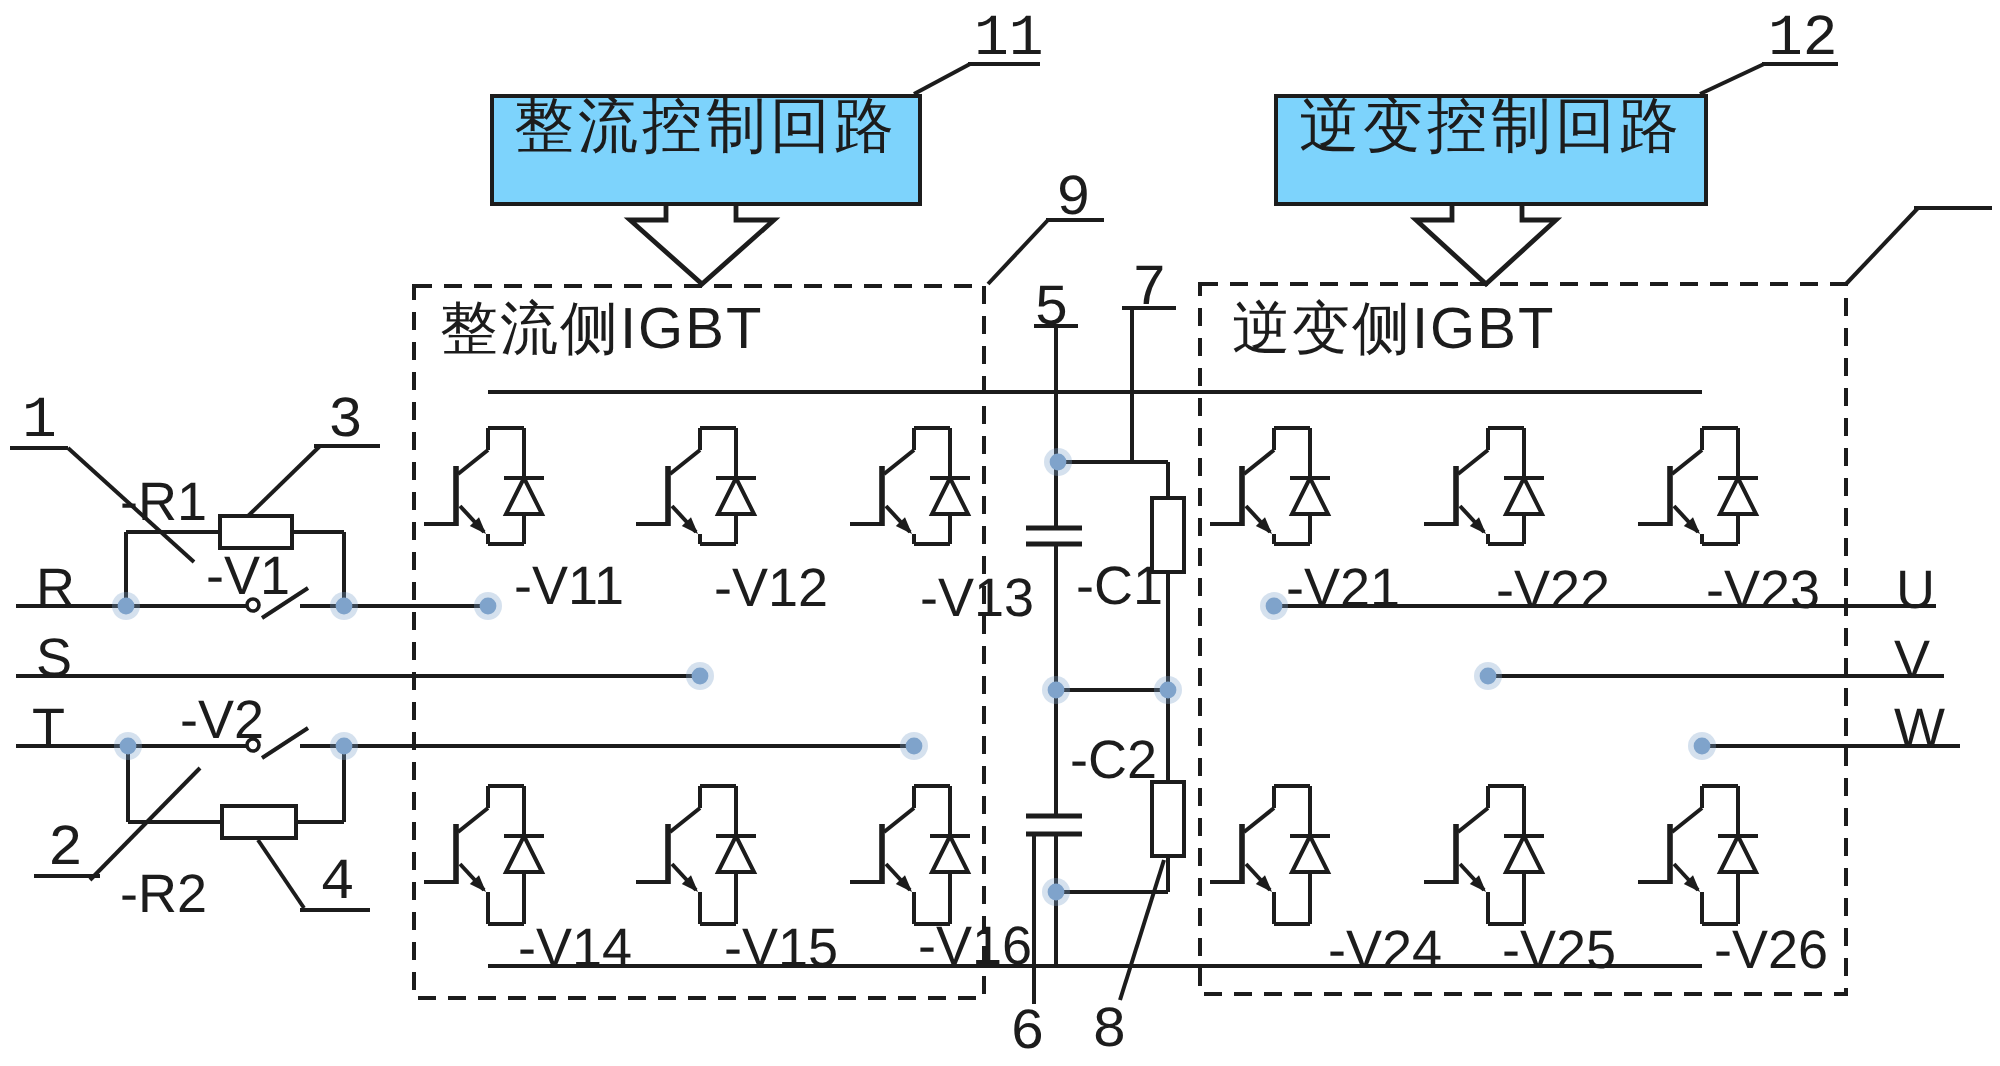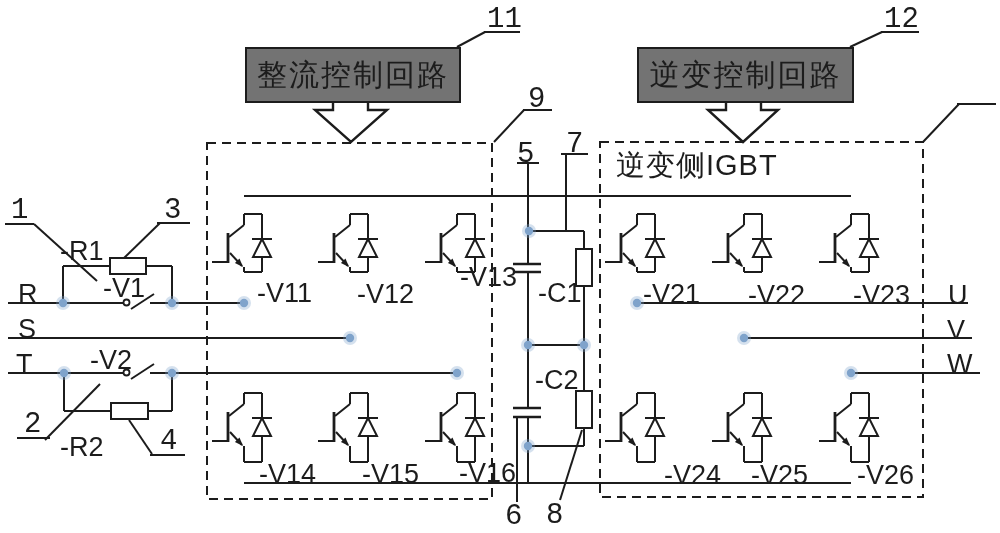--- a/index.html
+++ b/index.html
@@ -4,21 +4,21 @@
 <style>
   html,body{margin:0;padding:0;background:#fff;}
   .stage{position:relative;width:1000px;height:533px;background:#fff;overflow:hidden;
          font-family:"Liberation Sans","DejaVu Sans",sans-serif;color:#1c1c1c;}
   svg.canvas{position:absolute;left:0;top:0;}
   .lbl{position:absolute;white-space:nowrap;line-height:1;color:#1c1c1c;}
   .num{font-size:29px;font-family:Liberation Mono, monospace;}
   .phase{font-size:27px;}
   .comp{font-size:27px;}
   .sect{font-size:29px;letter-spacing:1px;}
-  .ctrlbox{position:absolute;border:2px solid #1c1c1c;display:flex;align-items:center;justify-content:center;background:#737373;}
+  .ctrlbox{position:absolute;border:2px solid #1c1c1c;display:flex;align-items:flex-start;justify-content:center;background:#7dd3fc;}
   .ctrlbox span{font-size:30px;letter-spacing:2px;line-height:1;}
 </style>
 </head>
 <body>
 
 <div class="stage">
 
   <svg id="circuit" class="canvas" width="1000" height="533" viewBox="0 0 1000 533">
       <g stroke="#1c1c1c" stroke-width="2" fill="none" stroke-dasharray="9 6">
         <rect x="207" y="143" width="285" height="356"></rect>
@@ -306,20 +306,21 @@
       </g>
     </svg>
 
   <div class="ctrlbox" style="left:245px;top:47px;width:212px;height:52px">
     <span>整流控制回路</span>
   </div>
   <div class="ctrlbox" style="left:637px;top:47px;width:213px;height:52px">
     <span>逆变控制回路</span>
   </div>
 
+  <span class="lbl sect" style="left:220px;top:151px">整流侧IGBT</span>
   <span class="lbl sect" style="left:616px;top:151px">逆变侧IGBT</span>
 
   <span class="lbl num" style="left:11px;top:196px">1</span>
   <span class="lbl num" style="left:24px;top:410px">2</span>
   <span class="lbl num" style="left:164px;top:196px">3</span>
   <span class="lbl num" style="left:160px;top:427px">4</span>
   <span class="lbl num" style="left:517px;top:140px">5</span>
   <span class="lbl num" style="left:505px;top:502px">6</span>
   <span class="lbl num" style="left:566px;top:130px">7</span>
   <span class="lbl num" style="left:546px;top:501px">8</span>
@@ -337,21 +338,21 @@
 
   <span class="lbl comp" style="left:60px;top:238px">-R1</span>
   <span class="lbl comp" style="left:103px;top:275px">-V1</span>
   <span class="lbl comp" style="left:90px;top:347px">-V2</span>
   <span class="lbl comp" style="left:60px;top:434px">-R2</span>
   <span class="lbl comp" style="left:538px;top:280px">-C1</span>
   <span class="lbl comp" style="left:535px;top:367px">-C2</span>
 
   <span class="lbl comp" style="left:257px;top:280px">-V11</span>
   <span class="lbl comp" style="left:357px;top:281px">-V12</span>
-  <span class="lbl comp" style="left:460px;top:264px">-V13</span>
+  <span class="lbl comp" style="left:460px;top:286px">-V13</span>
   <span class="lbl comp" style="left:259px;top:461px">-V14</span>
   <span class="lbl comp" style="left:362px;top:461px">-V15</span>
   <span class="lbl comp" style="left:459px;top:460px">-V16</span>
 
   <span class="lbl comp" style="left:643px;top:281px">-V21</span>
   <span class="lbl comp" style="left:748px;top:282px">-V22</span>
   <span class="lbl comp" style="left:853px;top:282px">-V23</span>
   <span class="lbl comp" style="left:664px;top:462px">-V24</span>
   <span class="lbl comp" style="left:751px;top:462px">-V25</span>
   <span class="lbl comp" style="left:857px;top:462px">-V26</span>

